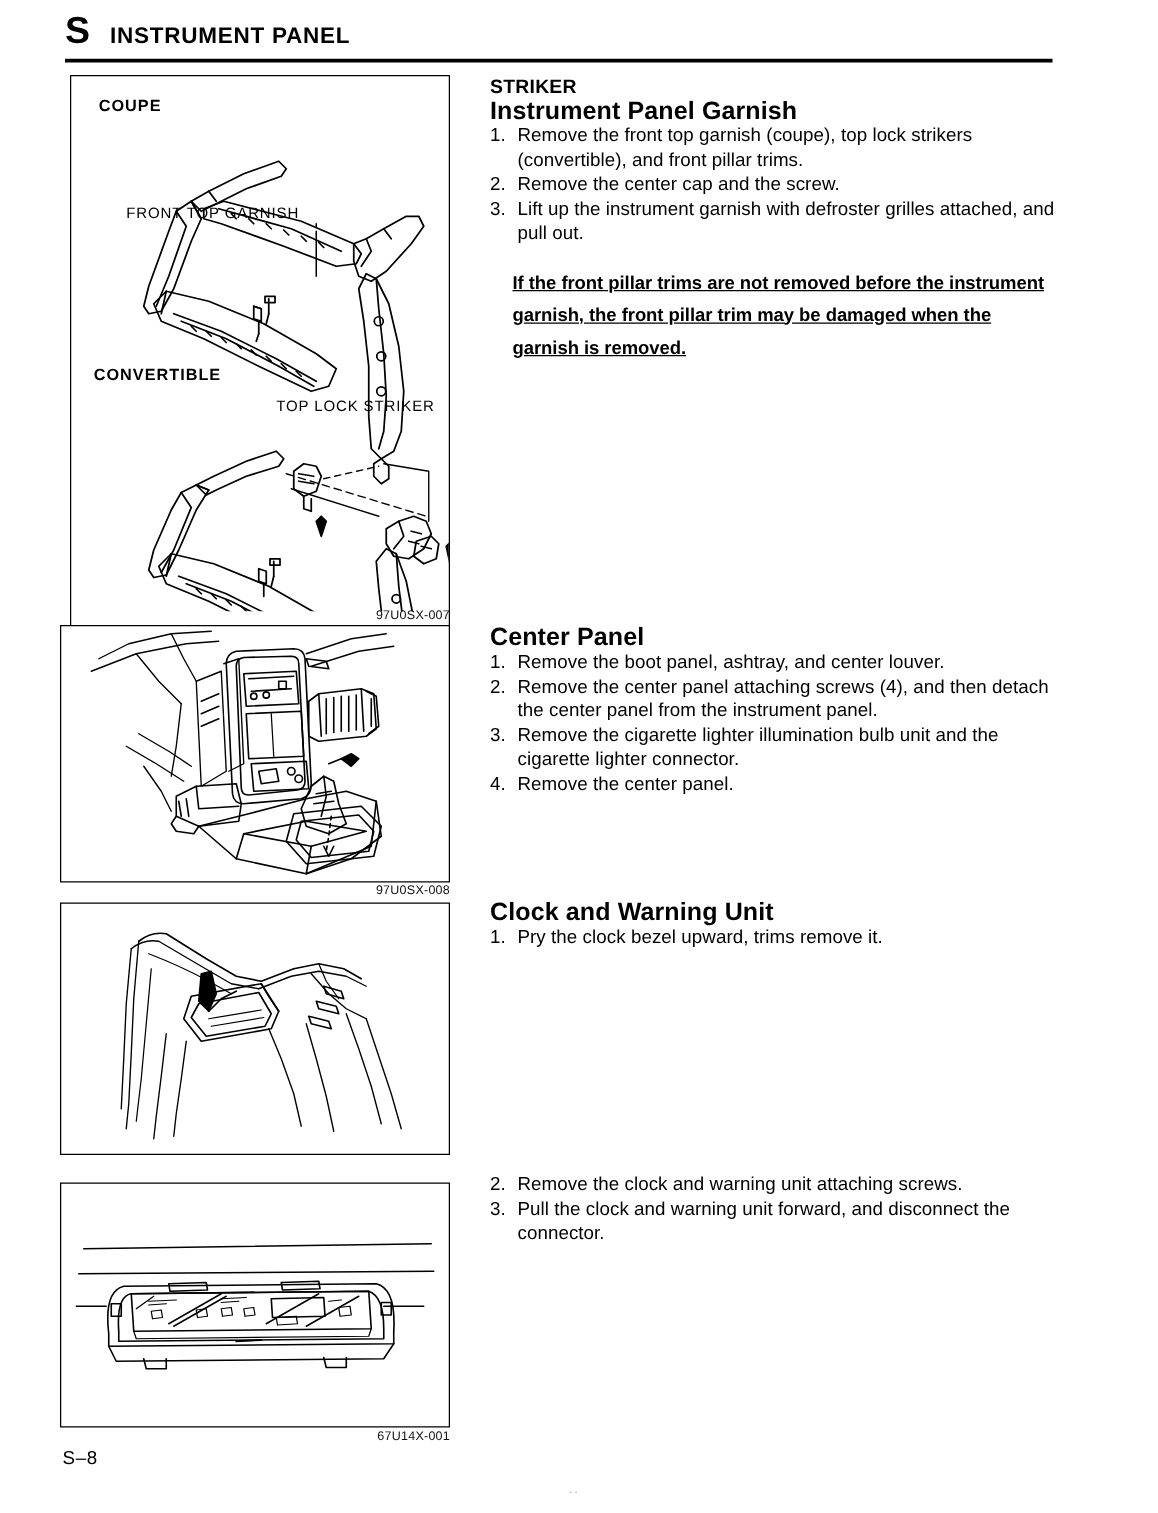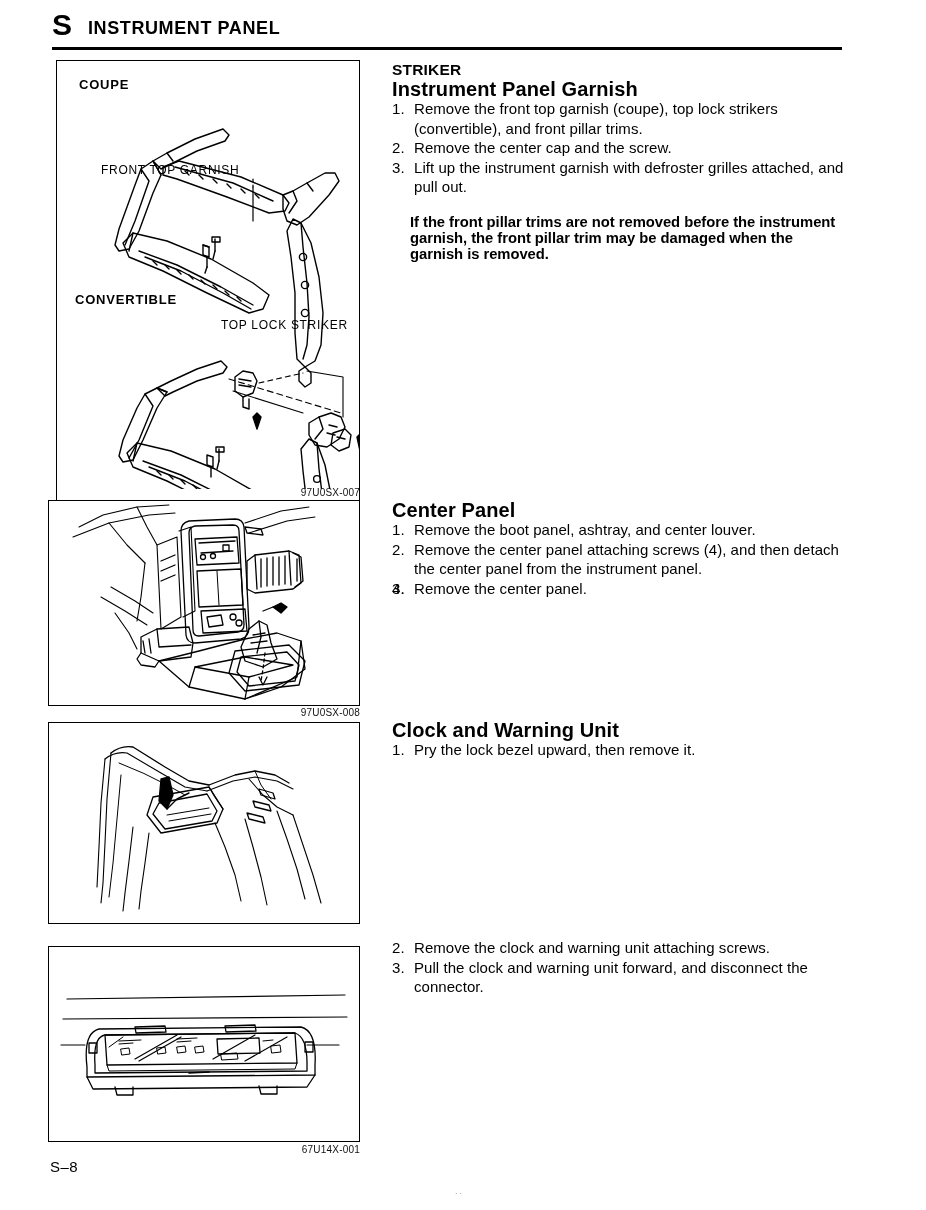--- a/index.html
+++ b/index.html
@@ -132,22 +132,23 @@
     margin-top: 17px;
   }
   .caution-title {
     font-size: 14.5px;
     font-weight: bold;
     line-height: 19px;
   }
   .caution-body {
     font-size: 14.8px;
     font-weight: bold;
-    line-height: 16px;
+    line-height: 26px;
     letter-spacing: -0.05px;
+    text-decoration: underline;
   }
   .blk-center-panel { position: absolute; top: 440px; left: 0; width: 452px; }
   .blk-clock { position: absolute; top: 660px; left: 0; width: 452px; }
   .blk-clock-cont { position: absolute; top: 878px; left: 0; width: 452px; }
 
   
   #page-number {
     position: absolute;
     left: 50px;
     top: 1158px;
@@ -458,34 +459,35 @@
       <li>
         <span class="num">1.</span>
         <span>Remove the boot panel, ashtray, and center louver.</span>
       </li>
       <li>
         <span class="num">2.</span>
         <span>Remove the center panel attaching screws (4), and then detach the center panel from the instrument panel.</span>
       </li>
       <li>
         <span class="num">3.</span>
+        <span>Remove the cigarette lighter illumination bulb unit and the cigarette lighter connector.</span>
       </li>
       <li>
         <span class="num">4.</span>
         <span>Remove the center panel.</span>
       </li>
     </ol>
   </div>
 
   <div class="blk-clock">
     <div class="heading-sub">Clock and Warning Unit</div>
     <ol class="steps">
       <li>
         <span class="num">1.</span>
-        <span>Pry the lock bezel upward, then remove it.</span>
+        <span>Pry the clock bezel upward, trims remove it.</span>
       </li>
     </ol>
   </div>
 
   <div class="blk-clock-cont">
     <ol class="steps">
       <li>
         <span class="num">2.</span>
         <span>Remove the clock and warning unit attaching screws.</span>
       </li>

